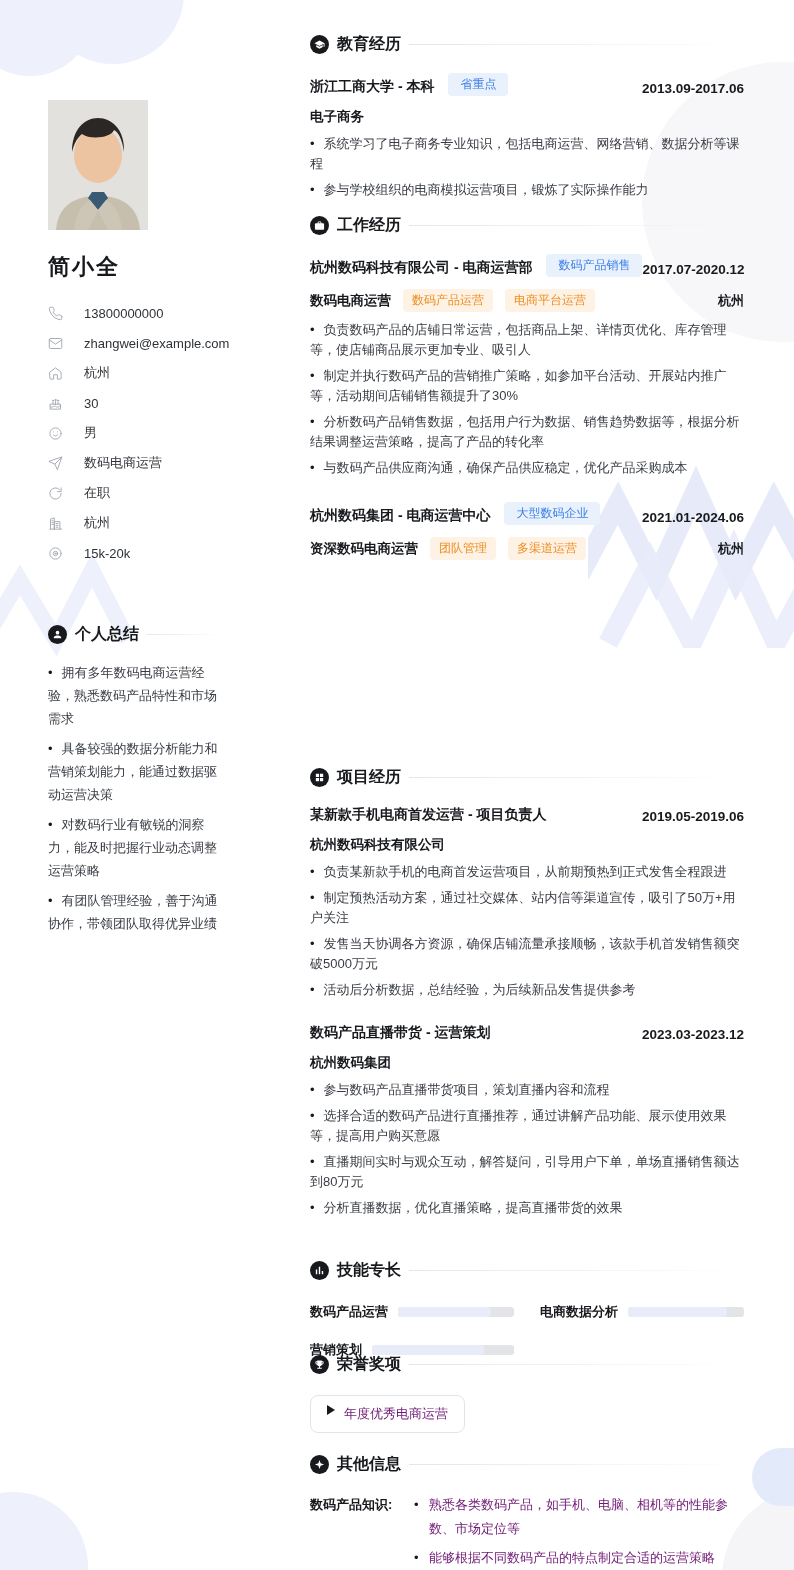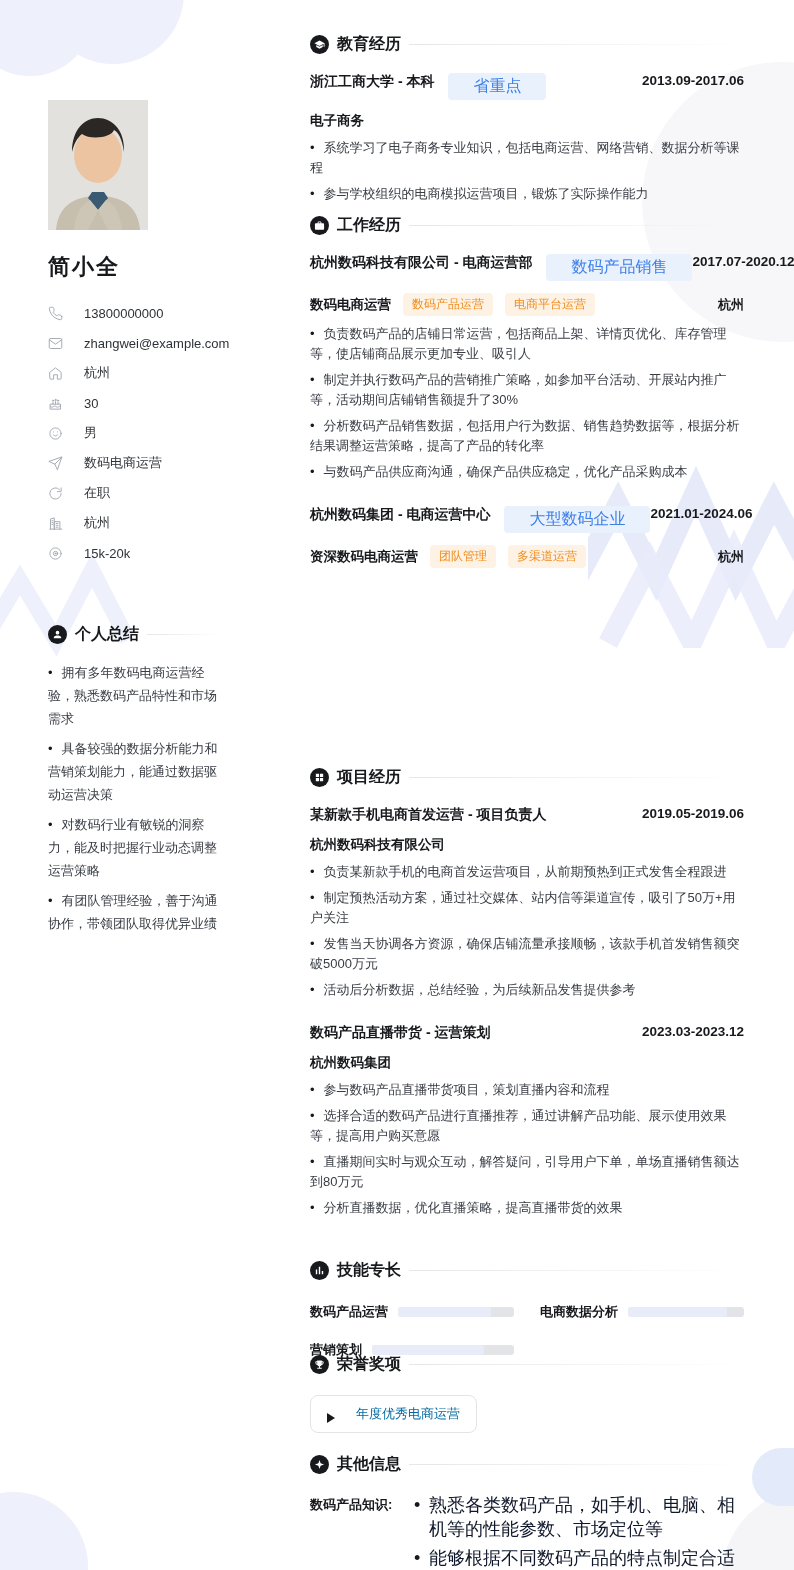--- a/index.html
+++ b/index.html
@@ -27,49 +27,49 @@
 
   .summary { margin-top:56px; }
   .s-bullets { margin-top:16px; }
   .sbullet { font-size:13px; color:#383d44; line-height:23px; margin-bottom:7px; }
   .sbullet::before { content:"•"; margin-right:9px; color:#17191d; }
 
   
   .main { position:absolute; left:310px; top:0; width:434px; height:1132px; z-index:2; }
   .sec { position:absolute; left:0; width:434px; }
 
-  .row1 { display:flex; align-items:flex-start; margin-top:18px; }
+  .row1 { display:flex; align-items:flex-end; margin-top:18px; }
   .ename { font-size:14px; font-weight:700; color:#17191d; white-space:nowrap; }
-  .badge-blue { margin-left:14px; font-size:16px; color:#3d7fe8; background:#e9f1fd; padding:3px 25px; border-radius:4px; white-space:nowrap; }
+  .badge-blue { margin-left:14px; font-size:12px; color:#3d7fe8; background:#e9f1fd; padding:3px 12px; border-radius:4px; white-space:nowrap; }
   .date { margin-left:auto; font-size:13.5px; font-weight:700; color:#17191d; white-space:nowrap; }
   .row2 { display:flex; align-items:center; margin-top:12px; }
   .pos { font-size:13.5px; font-weight:700; color:#17191d; white-space:nowrap; }
   .tag-orange { margin-left:12px; font-size:12px; color:#ef8d1f; background:#fdf2e4; padding:3px 9px; border-radius:4px; white-space:nowrap; }
   .city { margin-left:auto; font-size:13px; font-weight:600; color:#17191d; }
   .bullets { margin-top:8px; }
   .bullet { font-size:13px; color:#383d44; line-height:20px; margin-bottom:6px; }
   .bullet::before { content:"•"; margin-right:9px; color:#17191d; }
   .entry + .entry { margin-top:24px; }
 
   
   .skill-grid { display:grid; grid-template-columns:1fr 1fr; column-gap:26px; row-gap:20px; margin-top:22px; }
   .skill { display:flex; align-items:center; }
   .skill-label { font-size:13px; font-weight:700; color:#17191d; white-space:nowrap; }
   .skill-bar { flex:1; height:10px; margin-left:10px; background:#e3e4e7; border-radius:3px; overflow:hidden; }
   .skill-fill { height:100%; background:#e7ecf8; border-radius:3px; }
 
   
-  .chip { display:inline-flex; align-items:flex-end; gap:21px; margin-top:20px; padding:9px 16px; background:#fff; border:1px solid #e3e4e8; border-radius:8px; font-size:13px; color:#0369a1; cursor:pointer; font-family:inherit; }
+  .chip { display:inline-flex; align-items:flex-start; gap:9px; margin-top:20px; padding:9px 16px; background:#fff; border:1px solid #e3e4e8; border-radius:8px; font-size:13px; color:#701a75; cursor:pointer; font-family:inherit; }
   .play { width:0; height:0; border-left:8px solid #17191d; border-top:5px solid transparent; border-bottom:5px solid transparent; }
 
   
   .other-row { display:flex; margin-top:18px; }
   .other-label { width:100px; flex:none; font-size:13px; font-weight:700; color:#17191d; line-height:24px; }
   .hang { list-style:none; flex:1; }
-  .hang li { position:relative; padding-left:19px; font-size:18px; color:#0f172a; line-height:24px; margin-bottom:5px; }
+  .hang li { position:relative; padding-left:19px; font-size:13px; color:#701a75; line-height:24px; margin-bottom:5px; }
   .hang li::before { content:"•"; position:absolute; left:4px; color:#17191d; }
 </style>
 </head>
 <body>
 
 <div class="page">
 
   <div class="decor circ" style="left:-34px;top:-52px;width:128px;height:128px;background:#eef0fb;"></div>
   <div class="decor circ" style="left:42px;top:-78px;width:142px;height:142px;background:#eef0fb;"></div>
   <div class="decor circ" style="left:642px;top:62px;width:280px;height:280px;background:#f7f7f9;"></div>

